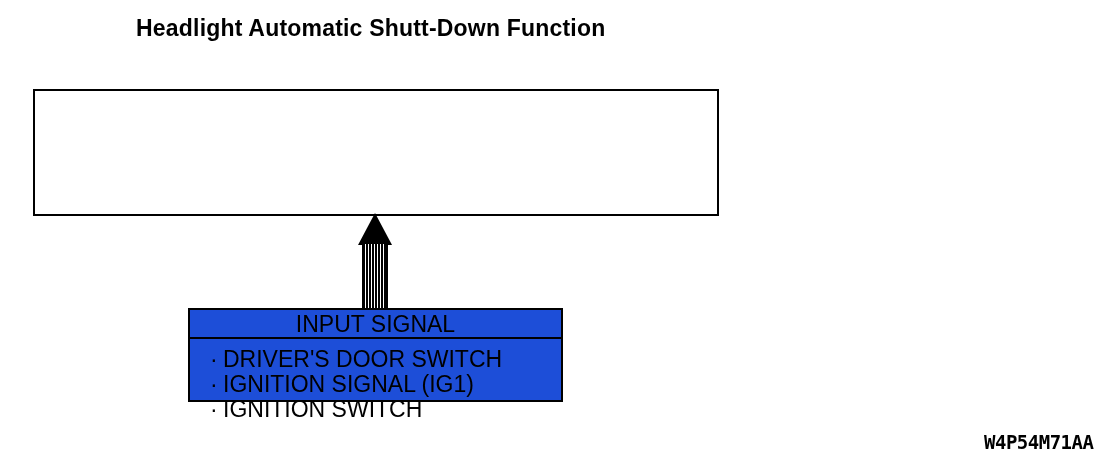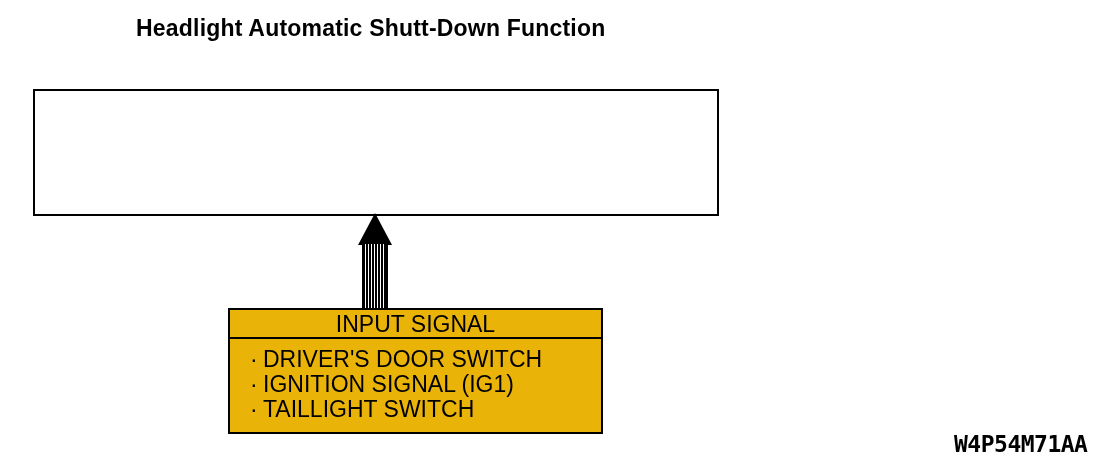--- a/index.html
+++ b/index.html
@@ -65,25 +65,24 @@
     border-right: 3px solid #000000;
     background: repeating-linear-gradient(90deg,
       #ffffff 0px, #ffffff 1.5px,
       #000000 1.5px, #000000 3px);
   }
   .input-box {
     position: absolute;
     left: 188px;
     top: 308px;
     width: 375px;
-    height: 126px;
+    height: 94px;
     border: 2px solid #000000;
     box-sizing: border-box;
-    background: #eab308;
-    margin-left: 40px;
+    background: #1d4ed8;
   }
   .input-header {
     height: 29px;
     line-height: 28px;
     border-bottom: 2px solid #000000;
     box-sizing: border-box;
     text-align: center;
     font-size: 23px;
     white-space: nowrap;
   }
@@ -94,25 +93,25 @@
   }
   .input-item {
     white-space: nowrap;
   }
   .bullet {
     display: inline-block;
     width: 13px;
   }
   .fig-code {
     position: absolute;
-    left: 954px;
+    left: 984px;
     top: 431px;
     font-family: "DejaVu Sans Mono", monospace;
     font-weight: bold;
-    font-size: 23px;
+    font-size: 19px;
     letter-spacing: -0.5px;
     white-space: nowrap;
   }
 </style>
 </head>
 <body>
 
 <div class="canvas">
 
   <div class="title">Headlight Automatic Shutt-Down Function</div>
@@ -126,20 +125,20 @@
   <div class="input-box">
     <div class="input-header">INPUT SIGNAL</div>
     <div class="input-items">
       <div class="input-item">
         <span class="bullet">·</span><span>DRIVER'S DOOR SWITCH</span>
       </div>
       <div class="input-item">
         <span class="bullet">·</span><span>IGNITION SIGNAL (IG1)</span>
       </div>
       <div class="input-item">
-        <span class="bullet">·</span><span>TAILLIGHT SWITCH</span>
+        <span class="bullet">·</span><span>IGNITION SWITCH</span>
       </div>
     </div>
   </div>
 
   <div class="fig-code">W4P54M71AA</div>
 
 </div>
 
 </body></html>

